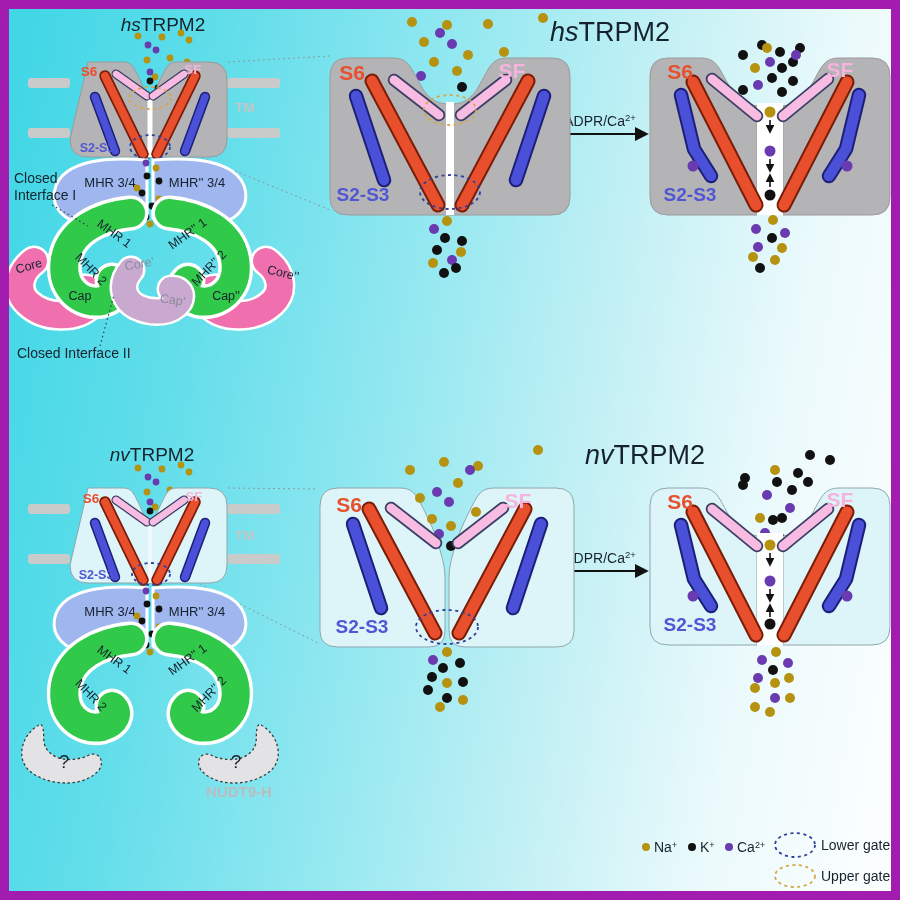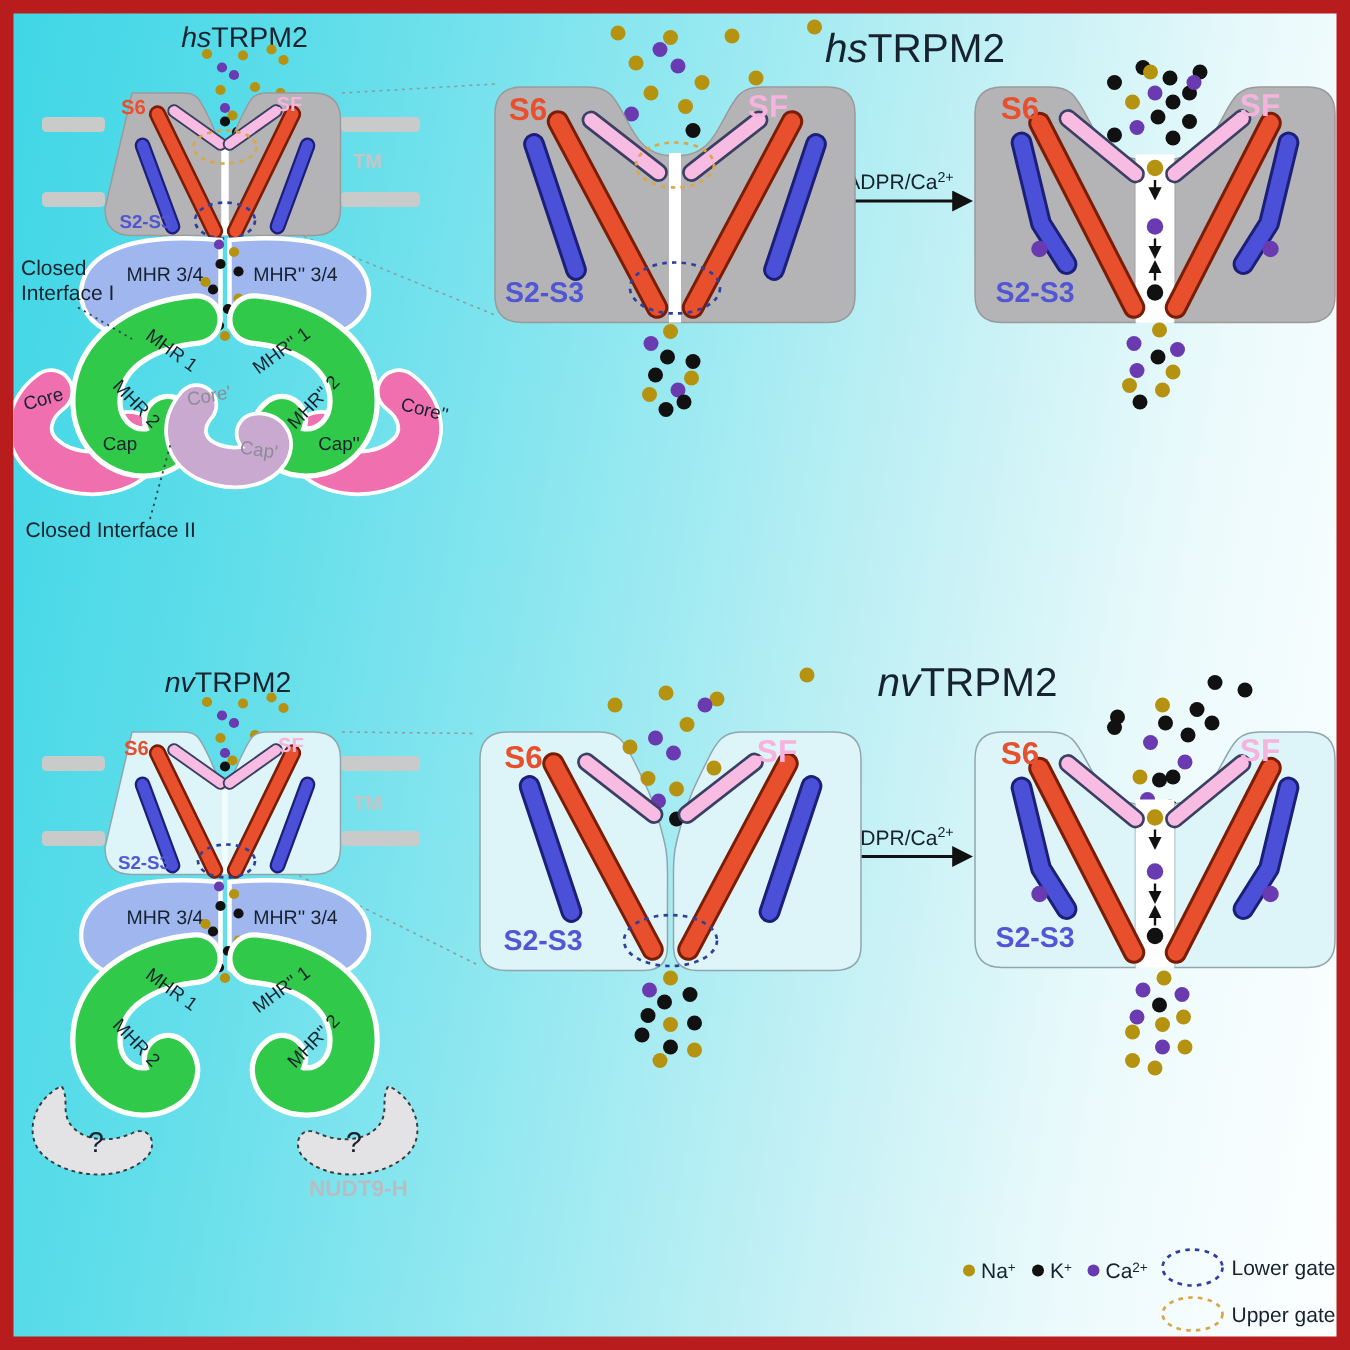--- a/index.html
+++ b/index.html
@@ -1,16 +1,16 @@
 <!DOCTYPE html>
 <html><head>
 <meta charset="utf-8">
 <style>
   html,body{margin:0;padding:0;background:#222;}
-  #frame{position:relative;width:900px;height:900px;background:#b91c1c;}
+  #frame{position:relative;width:900px;height:900px;background:#a21caf;}
   #canvas{position:absolute;left:9px;top:9px;width:882px;height:882px;
     background:linear-gradient(100deg,#3fd6e6 0%,#62deea 22%,#8fe7f0 42%,#c6f1f5 65%,#ecfafc 82%,#fdffff 100%);}
   svg{position:absolute;left:0;top:0;font-family:"Liberation Sans","DejaVu Sans",sans-serif;}
   .t{fill:#16222e;}
   .bar-red-u{stroke:#7a1d07;stroke-width:15;stroke-linecap:round;fill:none}
   .bar-red{stroke:#e8502d;stroke-width:11;stroke-linecap:round;fill:none}
   .bar-blue-u{stroke:#1b1f78;stroke-width:14.5;stroke-linecap:round;stroke-linejoin:round;fill:none}
   .bar-blue{stroke:#4b50d8;stroke-width:10.5;stroke-linecap:round;stroke-linejoin:round;fill:none}
   .bar-pink-u{stroke:#3a3f63;stroke-width:12.5;stroke-linecap:round;fill:none}
   .bar-pink{stroke:#f8bce2;stroke-width:9;stroke-linecap:round;fill:none}

